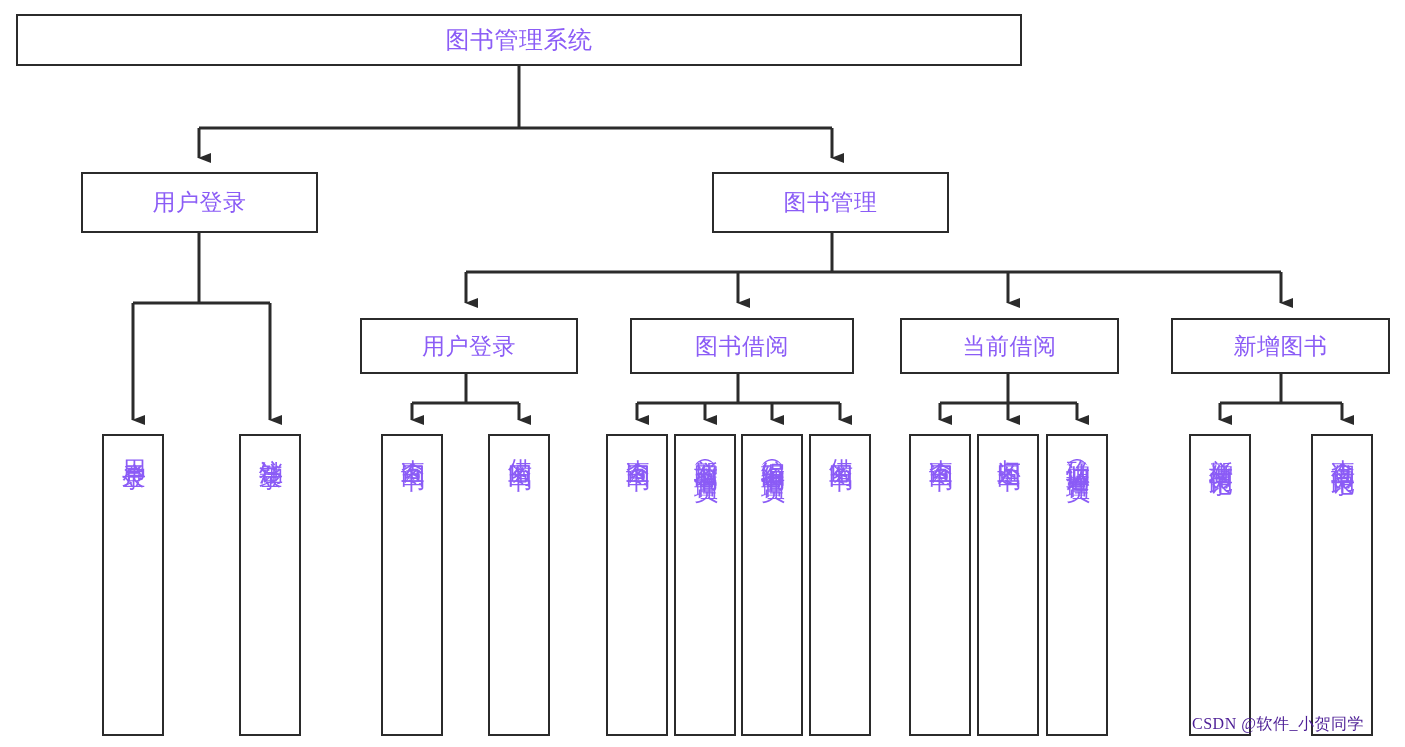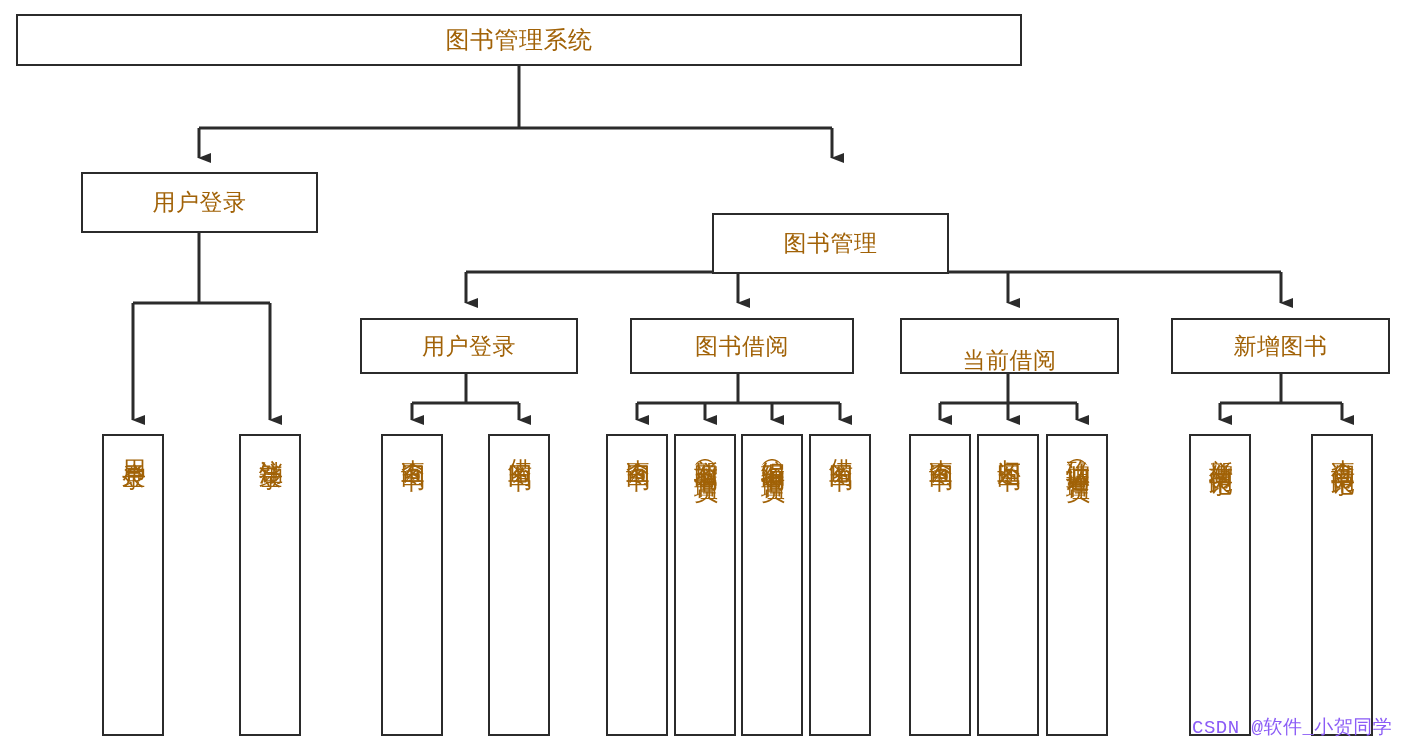--- a/index.html
+++ b/index.html
@@ -28,21 +28,21 @@
     pointer-events: none;
   }
   .node {
     position: absolute;
     box-sizing: border-box;
     background: #ffffff;
     border: 2px solid #2b2b2b;
     display: flex;
     align-items: center;
     justify-content: center;
-    color: #a16207;
+    color: #8b5cf6;
   }
   .node .label {
     display: block;
     text-align: center;
     line-height: 1.0;
     white-space: nowrap;
   }
   
   .node.h .label {
     font-size: 23px;
@@ -60,25 +60,25 @@
   .node.v .label {
     writing-mode: vertical-rl;
     text-orientation: upright;
     font-size: 24px;
     line-height: 1.08;
     letter-spacing: 3px;
     white-space: nowrap;
   }
   .watermark {
     position: absolute;
-    color: #8b5cf6;
-    font-size: 19px;
+    color: #4c1d95;
+    font-size: 16px;
     white-space: nowrap;
     letter-spacing: 0.5px;
-    font-family: Liberation Mono, monospace;
+    font-family: Liberation Serif, serif;
   }
 </style>
 </head>
 <body>
 
 <div id="canvas">
 
   <svg class="edges" viewBox="0 0 1405 747" xmlns="http://www.w3.org/2000/svg">
     <defs>
       <marker id="arw" markerWidth="10" markerHeight="13" refX="5" refY="12" orient="auto" markerUnits="userSpaceOnUse">
@@ -129,31 +129,31 @@
     </g>
   </svg>
 
   <div class="node h root" style="left:16px; top:14px; width:1006px; height:52px;">
     <span class="label">图书管理系统</span>
   </div>
 
   <div class="node h" style="left:81px; top:172px; width:237px; height:61px;">
     <span class="label">用户登录</span>
   </div>
-  <div class="node h" style="left:712px; top:172px; width:237px; height:61px;margin-top:41px;">
+  <div class="node h" style="left:712px; top:172px; width:237px; height:61px;">
     <span class="label">图书管理</span>
   </div>
 
   <div class="node h" style="left:360px; top:318px; width:218px; height:56px;">
     <span class="label">用户登录</span>
   </div>
   <div class="node h" style="left:630px; top:318px; width:224px; height:56px;">
     <span class="label">图书借阅</span>
   </div>
-  <div class="node h" style="left:900px; top:318px; width:219px; height:56px;align-items:flex-end;">
+  <div class="node h" style="left:900px; top:318px; width:219px; height:56px;">
     <span class="label">当前借阅</span>
   </div>
   <div class="node h" style="left:1171px; top:318px; width:219px; height:56px;">
     <span class="label">新增图书</span>
   </div>
 
   <div class="node v" style="left:102px; top:434px; width:62px; height:302px;">
     <span class="label">用户登录</span>
   </div>
   <div class="node v" style="left:239px; top:434px; width:62px; height:302px;">

